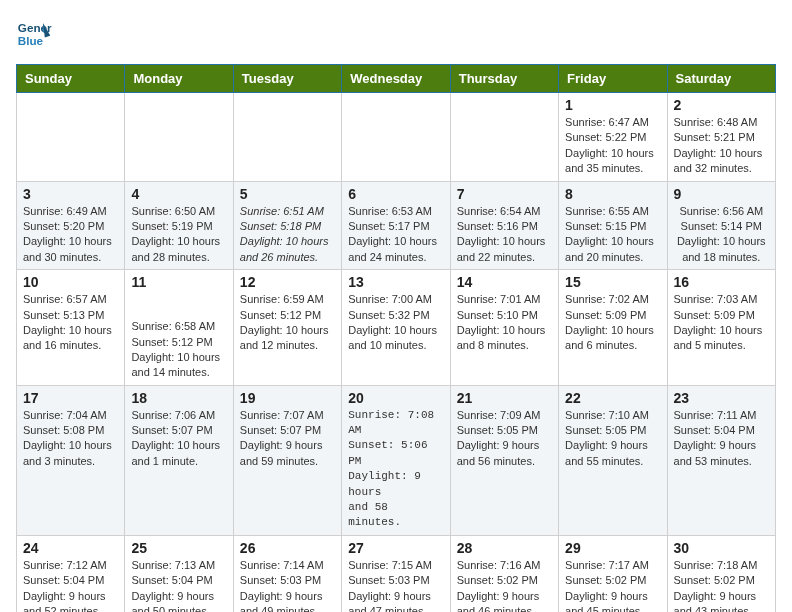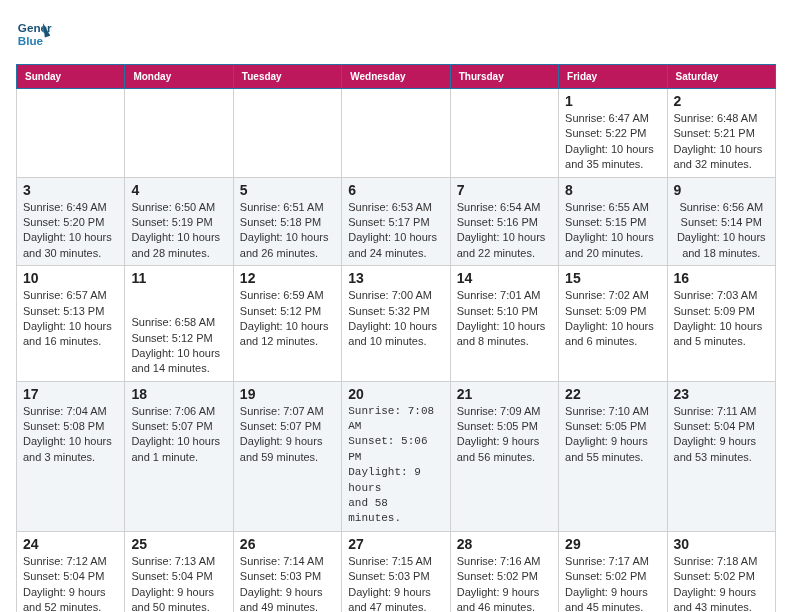--- a/index.html
+++ b/index.html
@@ -35,23 +35,23 @@
     }
     .location {
       font-size: 16px;
       color: #555;
     }
     .calendar {
       width: 100%;
       border-collapse: collapse;
     }
     .calendar th {
-      background: #be185d;
+      background: #4d7c0f;
       color: #fff;
-      font-size: 10px;
+      font-size: 13px;
       font-weight: bold;
       padding: 6px 8px;
       text-align: left;
       border: 1px solid #2471a3;
     }
     .calendar td {
       border: 1px solid #d0d0d0;
       vertical-align: top;
       padding: 4px 6px;
       width: 108px;
@@ -142,21 +142,21 @@
         </td>
         <td>
           <span class="day-number">4</span>
           <div class="day-info" style="white-space: pre-line;">Sunrise: 6:50 AM
 Sunset: 5:19 PM
 Daylight: 10 hours
 and 28 minutes.</div>
         </td>
         <td>
           <span class="day-number">5</span>
-          <div class="day-info" style="white-space: pre-line;">Sunrise: 6:51 AM
+          <div class="day-info" style="white-space: pre-line; font-style: italic;">Sunrise: 6:51 AM
 Sunset: 5:18 PM
 Daylight: 10 hours
 and 26 minutes.</div>
         </td>
         <td>
           <span class="day-number">6</span>
           <div class="day-info" style="white-space: pre-line;">Sunrise: 6:53 AM
 Sunset: 5:17 PM
 Daylight: 10 hours
 and 24 minutes.</div>

